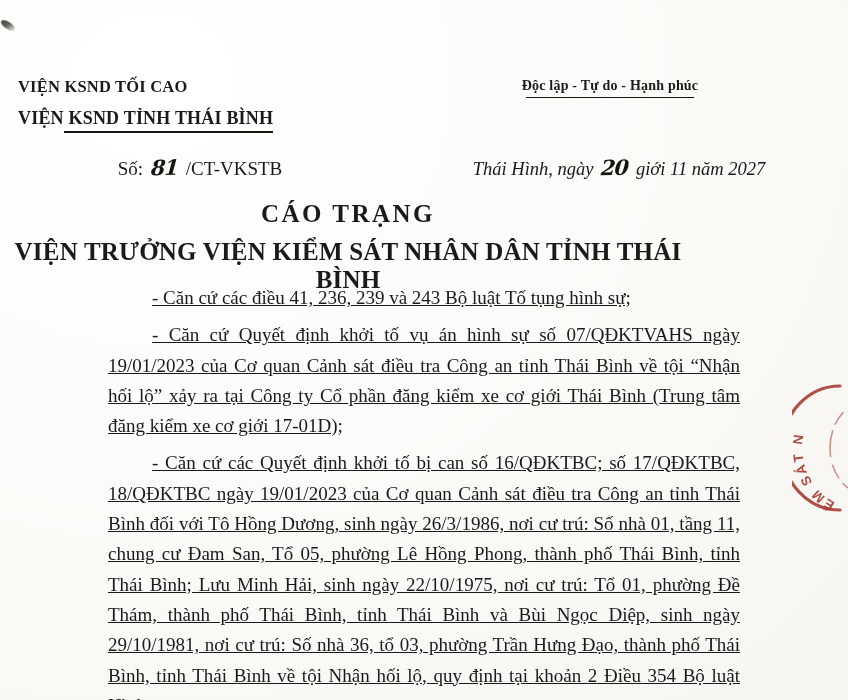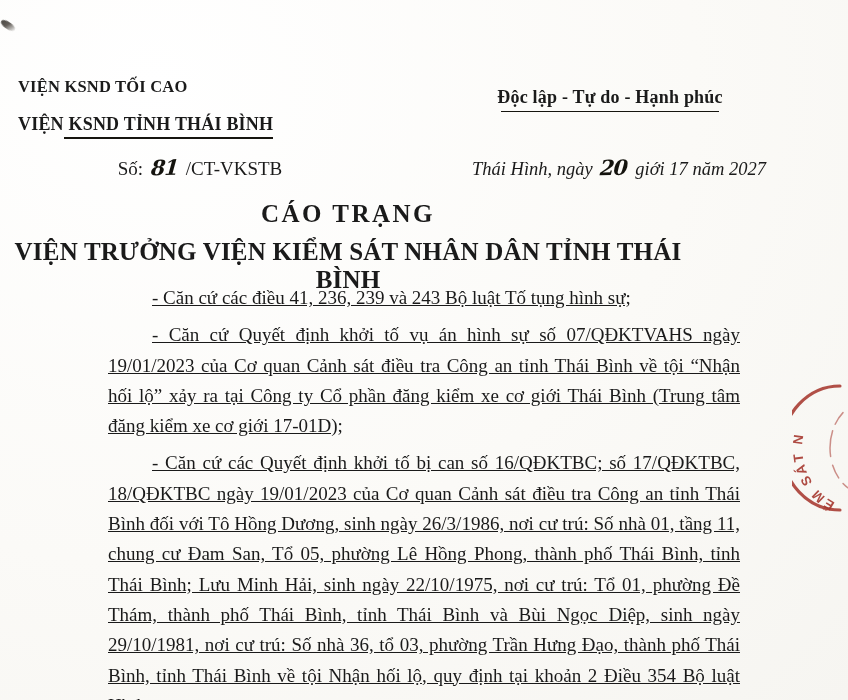--- a/index.html
+++ b/index.html
@@ -68,37 +68,37 @@
 
   .hdr-line {
     font-weight: bold;
     letter-spacing: 0.2px;
     line-height: 1.30;
     white-space: nowrap;
   }
   #issuer-top    { font-size: 16.5px; }
   #issuer-bottom {
     font-size: 18px;
-    margin-top: 16px;
+    margin-top: 10px;
     display: inline-block;
     position: relative;
   }
   #issuer-underline {
     position: absolute;
     left: 46px;
     right: 0px;
     bottom: -2px;
     height: 1.6px;
     background: #16150f;
   }
 
   #national-top  { font-size: 17.5px; }
   #national-motto {
-    font-size: 18px;
-    margin-top: 10px;
+    font-size: 14px;
+    margin-top: 0;
     display: inline-block;
     position: relative;
   }
   #national-underline {
     position: absolute;
     left: 4px;
     right: 4px;
     bottom: -3px;
     height: 1.7px;
     background: #16150f;
@@ -225,21 +225,21 @@
     <div id="doc-number-wrap">
       <span>Số:</span>
       <span class="handwritten-num">81</span>
       <span>/CT-VKSTB</span>
     </div>
 
     <div id="date-line-wrap">
       <span>Thái Hình, ngày</span>
       <span class="handwritten-num">20</span>
       <span>giới</span>
-      <span>17</span>
+      <span>11</span>
       <span>năm</span>
       <span>2027</span>
     </div>
 
   </div>
 
   <div id="title-block">
     <div id="doc-title">CÁO TRẠNG</div>
     <div id="doc-subtitle">VIỆN TRƯỞNG VIỆN KIỂM SÁT NHÂN DÂN TỈNH THÁI BÌNH</div>
   </div>

